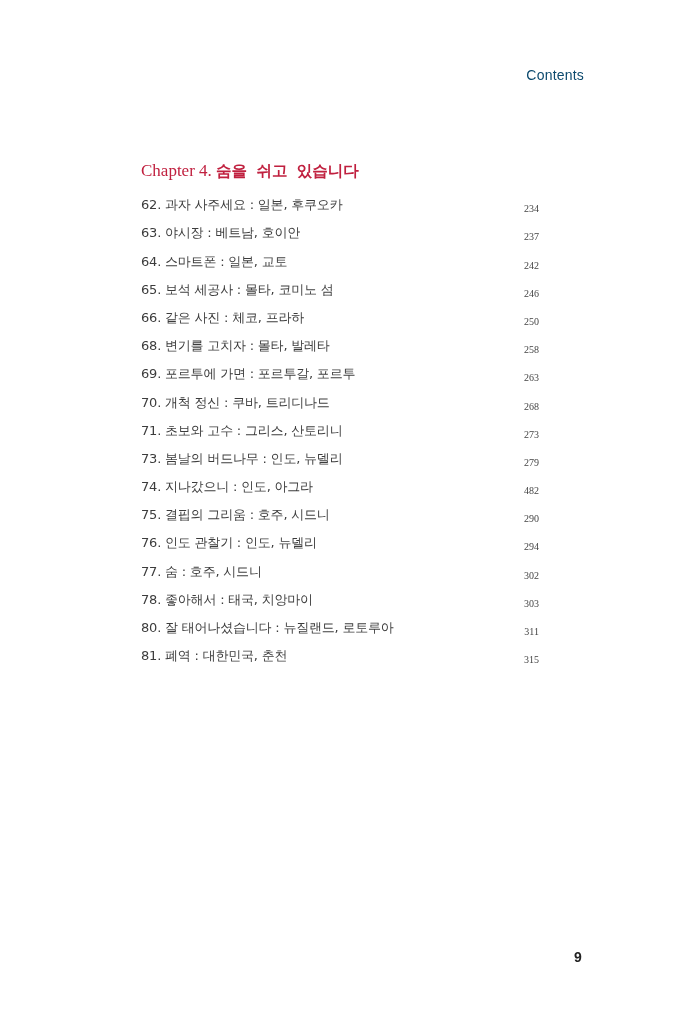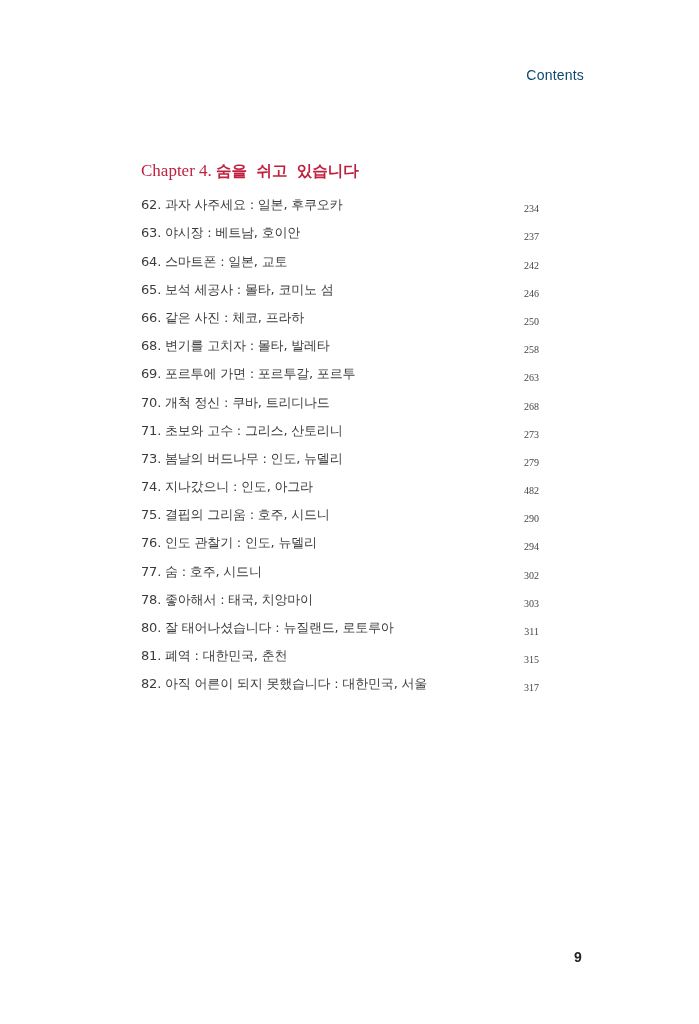--- a/index.html
+++ b/index.html
@@ -90,19 +90,15 @@
       <span class="toc-page">303</span>
     </li>
   <li class="toc-row">
       <span class="toc-title">80. 잘 태어나셨습니다 : 뉴질랜드, 로토루아</span>
       <span class="toc-page">311</span>
     </li>
   <li class="toc-row">
       <span class="toc-title">81. 폐역 : 대한민국, 춘천</span>
       <span class="toc-page">315</span>
     </li>
-  <li class="toc-row">
-      <span class="toc-title">82. 아직 어른이 되지 못했습니다 : 대한민국, 서울</span>
-      <span class="toc-page">317</span>
-    </li>
 </ul>
 
 <div class="page-number">9</div>
 
 </body></html>

